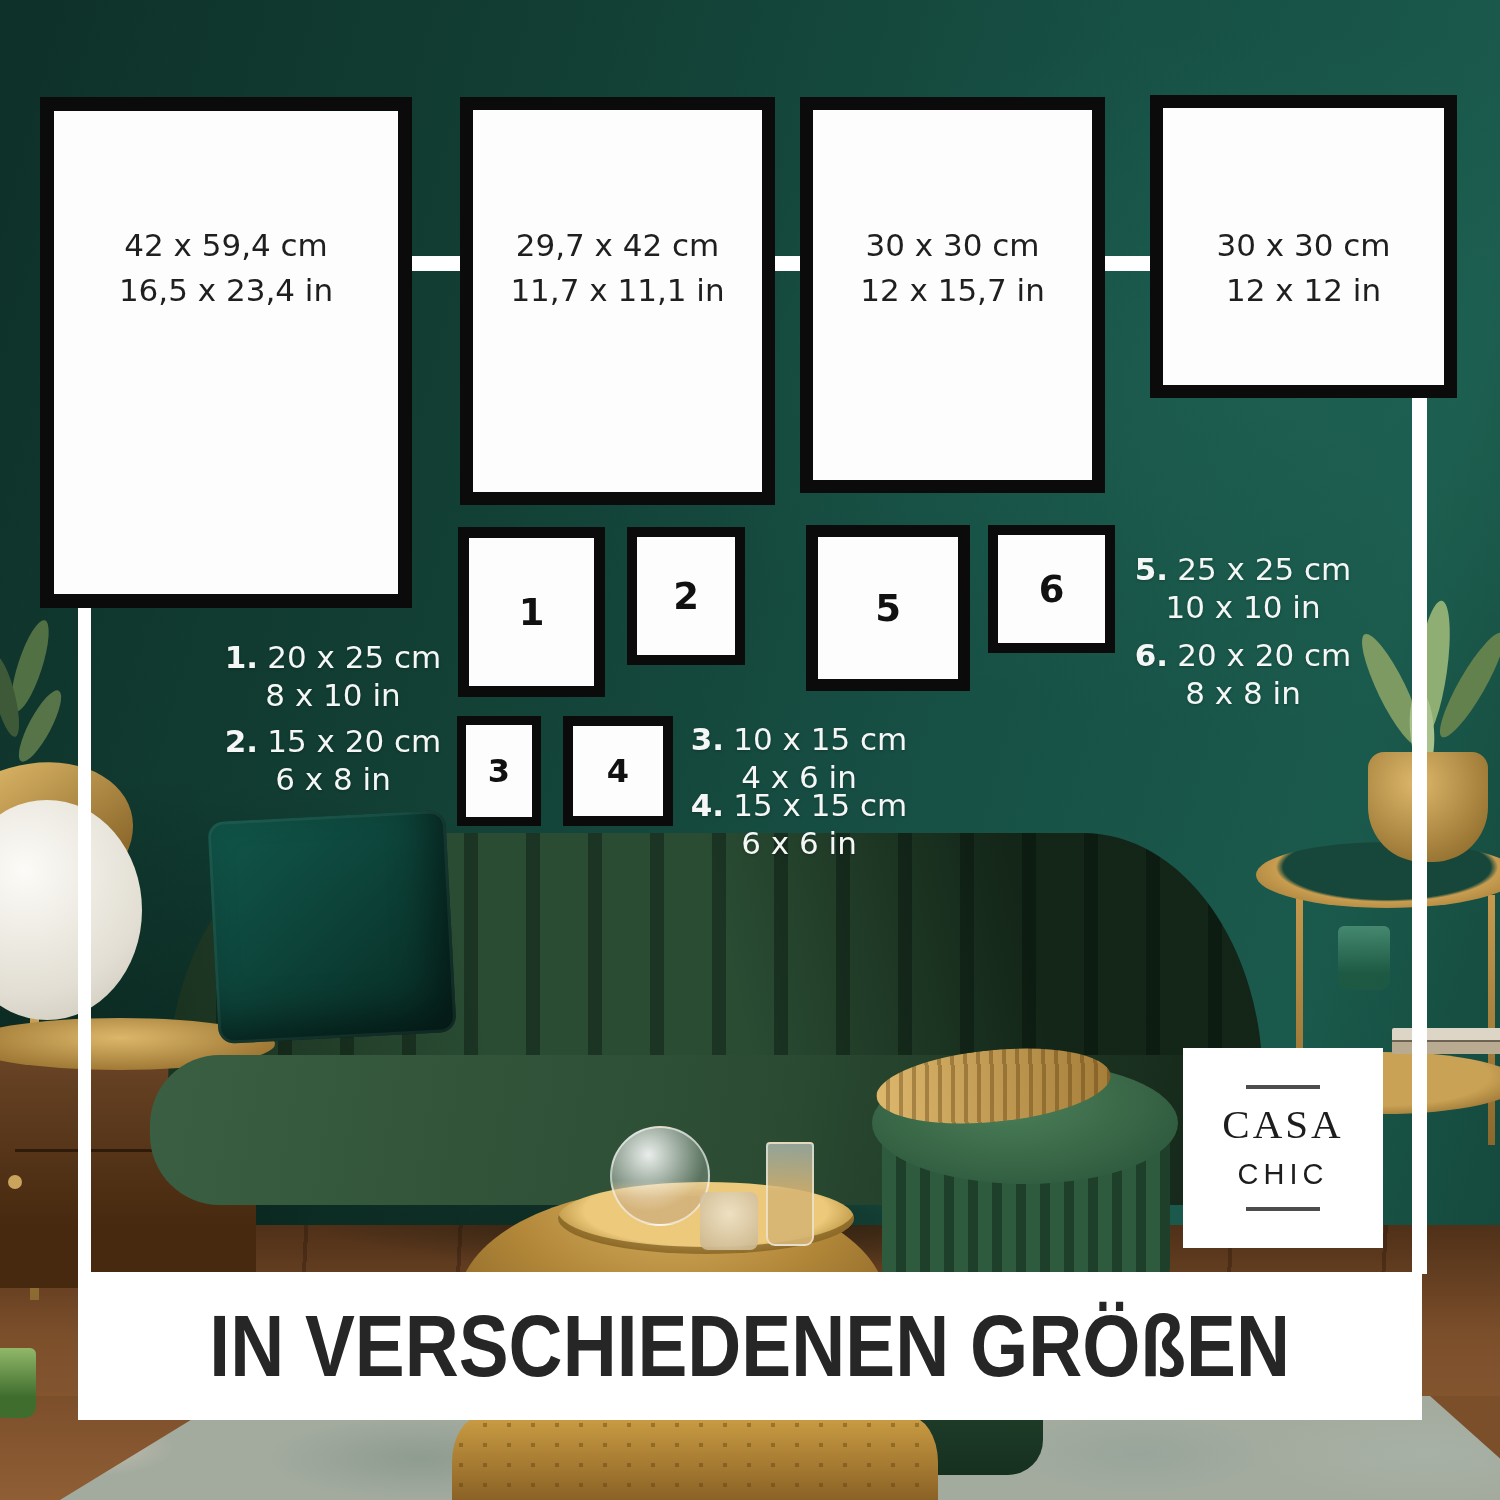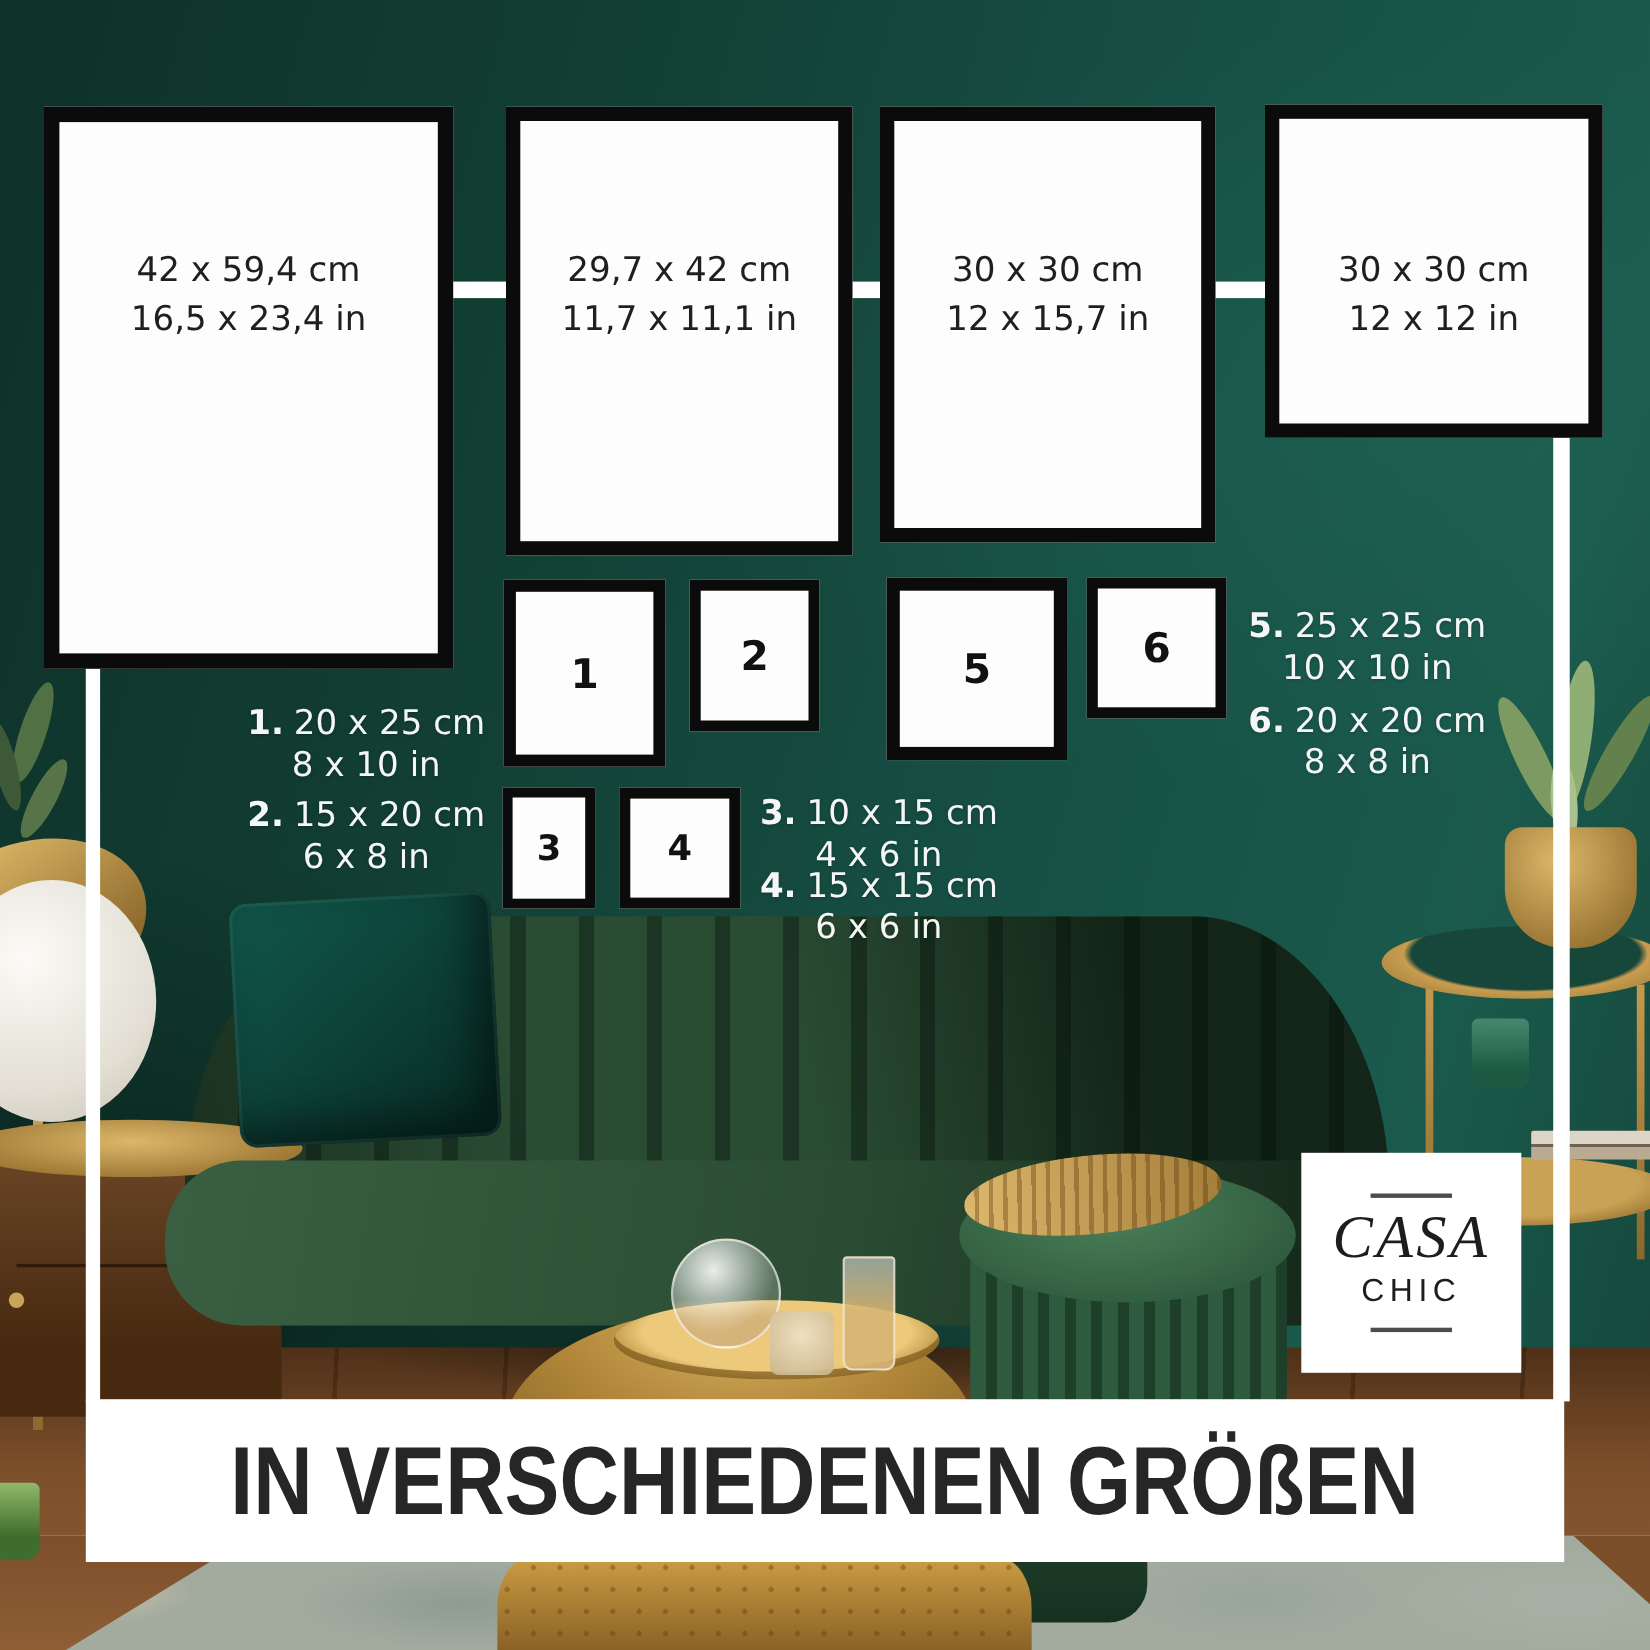--- a/index.html
+++ b/index.html
@@ -160,22 +160,22 @@
   #L6{left:1122px;top:636px;width:242px;}
 
   
   .banner{position:absolute;left:78px;top:1272px;width:1344px;height:148px;background:#ffffff;z-index:40;
     display:flex;align-items:center;justify-content:center;}
   .banner-text{font-family:"Liberation Sans",sans-serif;font-weight:700;font-size:88px;
     letter-spacing:0px;color:#262626;white-space:nowrap;transform:scaleX(.85);}
   .logo{position:absolute;left:1183px;top:1048px;width:200px;height:200px;background:#ffffff;z-index:40;
     display:flex;flex-direction:column;align-items:center;justify-content:center;}
   .logo-rule{width:74px;height:4px;background:#4d4d4d;}
-  .logo-casa{font-family:"Liberation Serif",serif;font-size:55px;line-height:55px;
-    letter-spacing:3px;color:#1d1d1d;margin:8px 0 0;font-style:italic;}
+  .logo-casa{font-family:"Liberation Serif",serif;font-size:41px;line-height:55px;
+    letter-spacing:3px;color:#1d1d1d;margin:8px 0 0;}
   .logo-chic{font-family:Liberation Sans, sans-serif;font-size:29px;line-height:45px;
     letter-spacing:5px;color:#1d1d1d;margin:0 0 10px;}
 </style>
 </head>
 <body>
 
 <div class="stage">
 
   <div class="wall"></div>
   <div class="floor"></div>

